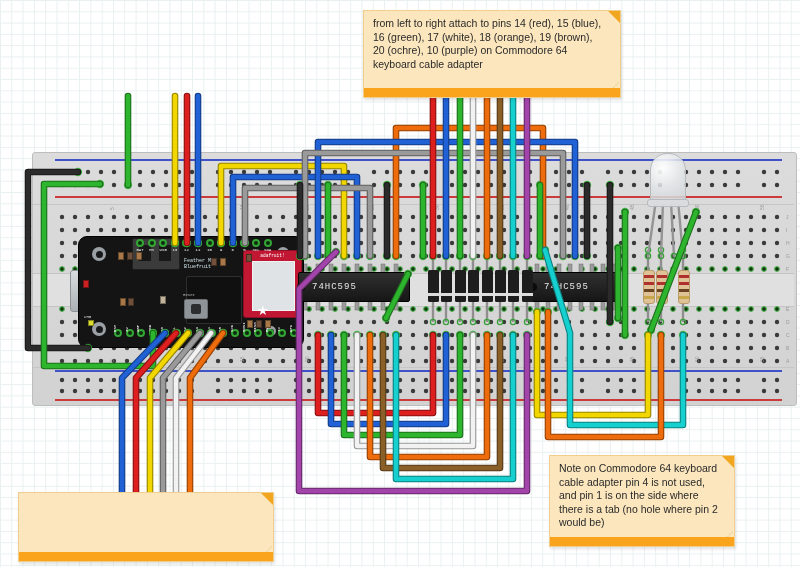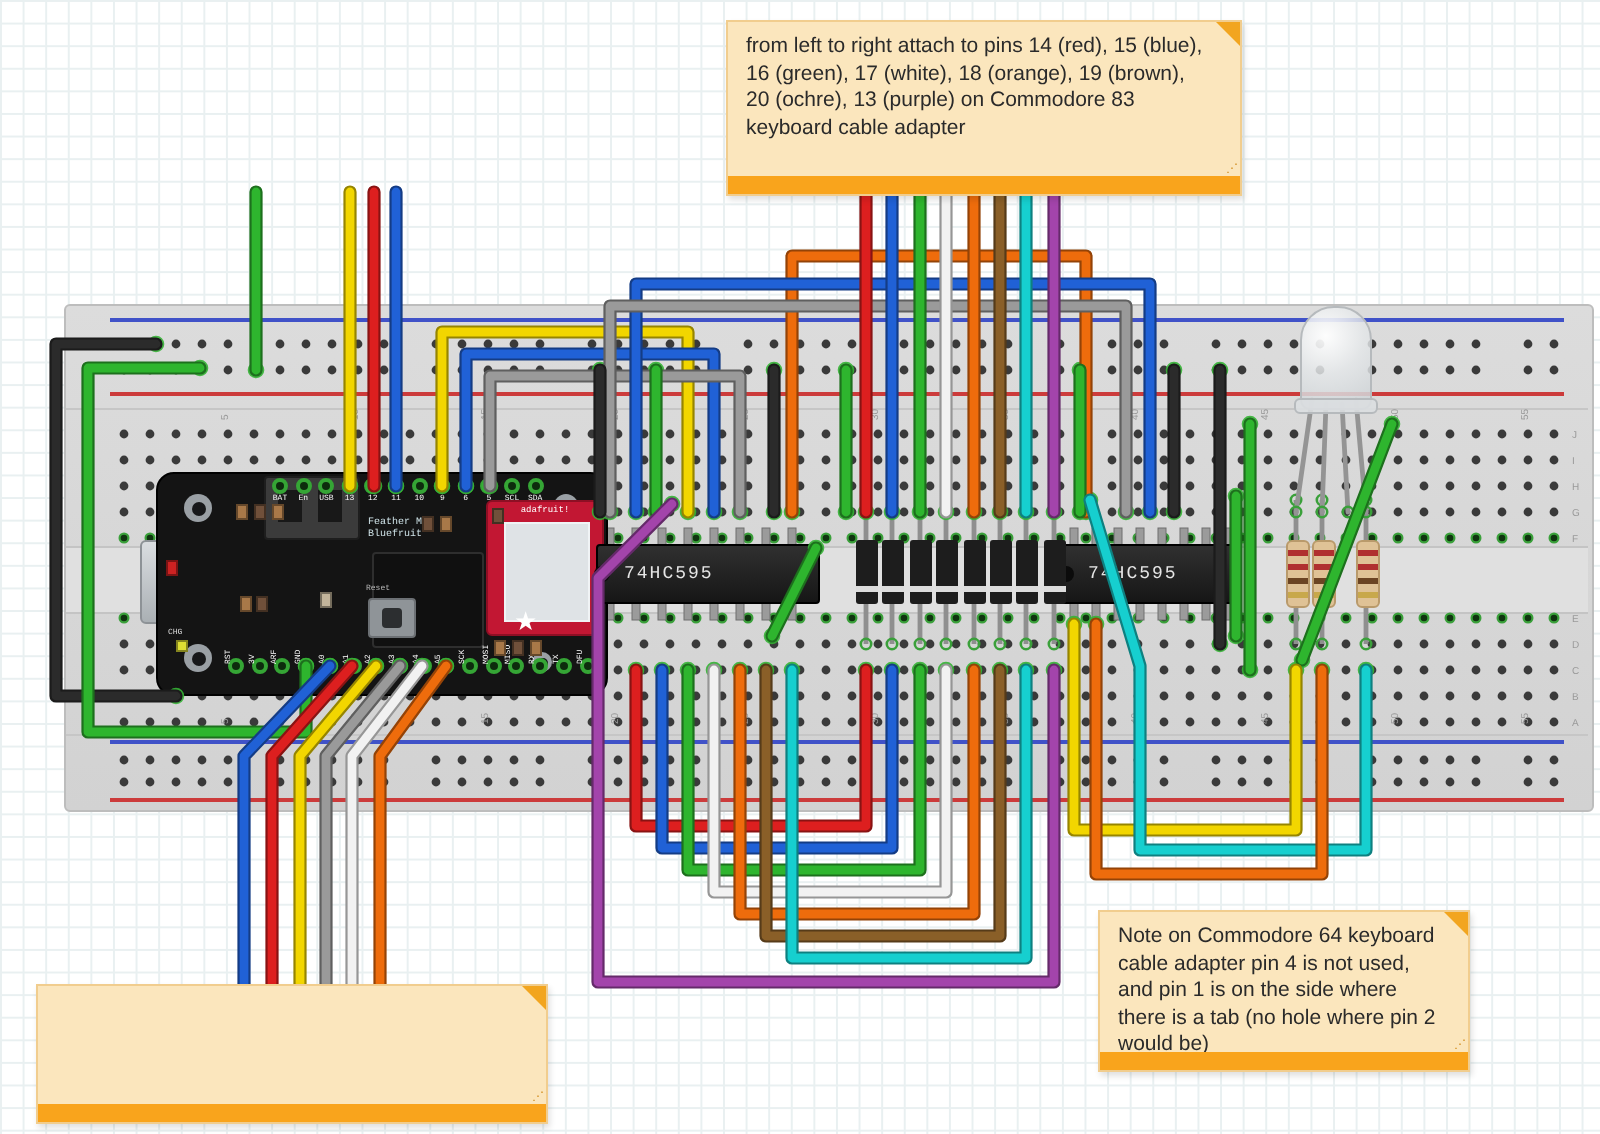--- a/index.html
+++ b/index.html
@@ -1254,29 +1254,29 @@
       <polyline points="188,333 150,378 150,492" fill="none" stroke="#f2d600" stroke-width="4.4" stroke-linecap="round" stroke-linejoin="round"></polyline>
       <polyline points="200,333 163,378 163,492" fill="none" stroke="#5f5f5f" stroke-width="6.6" stroke-linecap="round" stroke-linejoin="round"></polyline>
       <polyline points="200,333 163,378 163,492" fill="none" stroke="#9a9a9a" stroke-width="4.4" stroke-linecap="round" stroke-linejoin="round"></polyline>
       <polyline points="211,333 176,378 176,492" fill="none" stroke="#969696" stroke-width="6.6" stroke-linecap="round" stroke-linejoin="round"></polyline>
       <polyline points="211,333 176,378 176,492" fill="none" stroke="#f2f2f2" stroke-width="4.4" stroke-linecap="round" stroke-linejoin="round"></polyline>
       <polyline points="223,333 190,378 190,492" fill="none" stroke="#944307" stroke-width="6.6" stroke-linecap="round" stroke-linejoin="round"></polyline>
       <polyline points="223,333 190,378 190,492" fill="none" stroke="#ee6c0c" stroke-width="4.4" stroke-linecap="round" stroke-linejoin="round"></polyline>
     </svg>
 
   <div class="note" style="left:363px;top:10px;width:258px;height:88px;">
-    <span>from left to right attach to pins 14 (red), 15 (blue), 16 (green), 17 (white), 18 (orange), 19 (brown), 20 (ochre), 13 (purple) on Commodore 83 keyboard cable adapter</span>
+    <span>from left to right attach to pins 14 (red), 15 (blue), 16 (green), 17 (white), 18 (orange), 19 (brown), 20 (ochre), 10 (purple) on Commodore 64 keyboard cable adapter</span>
     <span class="fold"></span>
     <span class="bar"></span>
     <span class="grip">⋰</span>
   </div>
   <div class="note" style="left:18px;top:492px;width:256px;height:70px;">
     <span class="fold"></span>
     <span class="bar"></span>
     <span class="grip">⋰</span>
   </div>
-  <div class="note" style="left:549px;top:455px;width:186px;height:81px;">
+  <div class="note" style="left:549px;top:455px;width:186px;height:92px;">
     <span>Note on Commodore 64 keyboard cable adapter pin 4 is not used, and pin 1 is on the side where there is a tab (no hole where pin 2 would be)</span>
     <span class="fold"></span>
     <span class="bar"></span>
     <span class="grip">⋰</span>
   </div>
 </div>
 
 </body></html>

